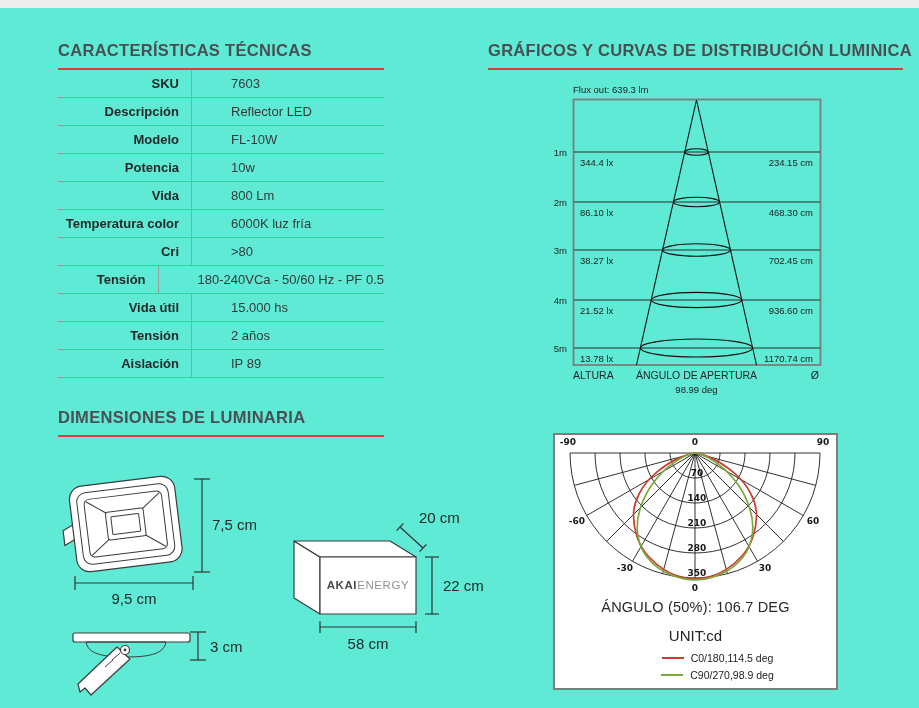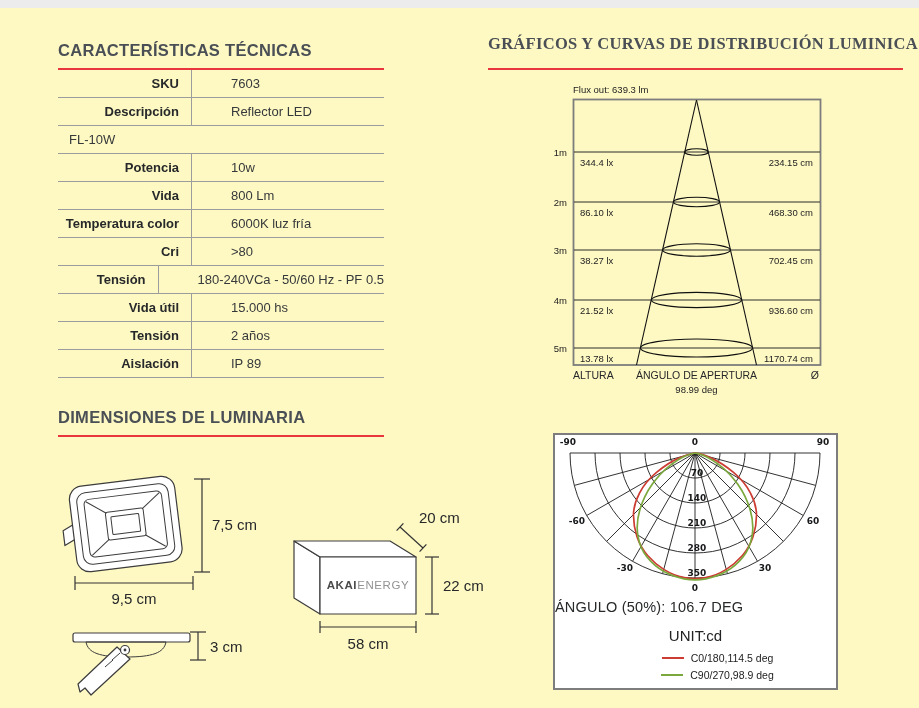--- a/index.html
+++ b/index.html
@@ -1,34 +1,34 @@
 <!DOCTYPE html>
 <html><head>
 <meta charset="utf-8">
 <style>
   html,body{margin:0;padding:0;background:#fff;}
-  .page{position:relative;width:919px;height:708px;background:#fef9c3;
+  .page{position:relative;width:919px;height:708px;background:#5eead4;
         font-family:"Liberation Sans",sans-serif;overflow:hidden;}
   .top-strip{position:absolute;left:0;top:0;width:919px;height:8px;background:#ececec;}
   .sec-title{position:absolute;font-size:16.5px;font-weight:700;letter-spacing:.3px;
              color:#4a4f55;white-space:nowrap;}
   .accent-line{position:absolute;height:2px;background:#e8353e;}
   
   .spec-table{position:absolute;left:58px;top:70px;width:326px;}
   .spec-row{display:flex;height:27px;border-bottom:1px solid #9c9c9c;gap:28px;}
   .spec-label{width:134px;box-sizing:border-box;border-right:1px solid #9c9c9c;
               display:flex;align-items:center;justify-content:flex-end;padding-right:12px;
               font-size:13px;font-weight:700;color:#26282a;white-space:nowrap;}
   .spec-value{flex:1;display:flex;align-items:center;padding-left:11px;font-size:13px;
               color:#36393b;white-space:nowrap;}
   
   .abs{position:absolute;}
   .polar-box{position:absolute;left:553px;top:433px;width:285px;height:257px;
              border:2px solid #7d7d7d;box-sizing:border-box;background:#fff;}
-  .polar-caption{margin-top:6px;font-size:14.5px;color:#26282a;letter-spacing:.2px;}
+  .polar-caption{margin-top:6px;text-align:center;font-size:14.5px;color:#26282a;letter-spacing:.2px;}
   .polar-unit{margin-top:12px;text-align:center;font-size:15px;color:#222;}
   .legend{margin-top:8px;display:flex;flex-direction:column;align-items:center;gap:5px;padding-left:44px;}
   .legend-item{display:flex;align-items:center;gap:7px;font-size:10.5px;color:#222;}
   .legend-swatch{width:22px;height:2px;background:#999;}
   
   .t9{font-family:"Liberation Sans",sans-serif;font-size:9.5px;fill:#222;}
   .t10{font-family:"Liberation Sans",sans-serif;font-size:10.5px;fill:#26282a;}
   .t15{font-family:"Liberation Sans",sans-serif;font-size:15px;fill:#26282a;}
   .pol{font-family:"DejaVu Sans",sans-serif;font-size:9px;font-weight:bold;fill:#17181a;}
   .draw{fill:#fff;stroke:#3c3c3c;stroke-width:1.2;stroke-linejoin:round;}
@@ -53,20 +53,21 @@
   <div class="spec-table" id="spec-table">
       <div class="spec-row">
         <div class="spec-label">SKU</div>
         <div class="spec-value">7603</div>
       </div>
       <div class="spec-row">
         <div class="spec-label">Descripción</div>
         <div class="spec-value">Reflector LED</div>
       </div>
       <div class="spec-row">
+        <div class="spec-label">Modelo</div>
         <div class="spec-value">FL-10W</div>
       </div>
       <div class="spec-row">
         <div class="spec-label">Potencia</div>
         <div class="spec-value">10w</div>
       </div>
       <div class="spec-row">
         <div class="spec-label">Vida</div>
         <div class="spec-value">800 Lm</div>
       </div>
@@ -162,21 +163,21 @@
       <text class="t15" x="155" y="93">22 cm</text>
     </g>
     <g>
       <line class="dim" x1="32" y1="129" x2="128" y2="129"></line>
       <line class="dim" x1="32" y1="123" x2="32" y2="135"></line>
       <line class="dim" x1="128" y1="123" x2="128" y2="135"></line>
       <text class="t15" x="80" y="151" text-anchor="middle">58 cm</text>
     </g>
   </svg>
 
-  <div class="sec-title" style="left: 488px; top: 34px; color: rgb(74, 79, 85); font-family: Liberation Serif, serif;">GRÁFICOS Y CURVAS DE DISTRIBUCIÓN LUMINICA</div>
+  <div class="sec-title" style="left: 488px; top: 41px; color: rgb(74, 79, 85);">GRÁFICOS Y CURVAS DE DISTRIBUCIÓN LUMINICA</div>
   <div class="accent-line" style="left: 488px; top: 68px; width: 415px; background: rgb(232, 53, 62);"></div>
 
   <svg class="abs" style="left:553px;top:82px;" width="280" height="316">
     <text class="t9" x="20" y="11">Flux out: 639.3 lm</text>
     <rect class="border-r" x="20.5" y="17.5" width="247" height="265.5"></rect>
     <line class="grid-l" x1="21" y1="70" x2="267" y2="70"></line>
     <line class="grid-l" x1="21" y1="120" x2="267" y2="120"></line>
     <line class="grid-l" x1="21" y1="168" x2="267" y2="168"></line>
     <line class="grid-l" x1="21" y1="218" x2="267" y2="218"></line>
     <line class="grid-l" x1="21" y1="266" x2="267" y2="266"></line>

